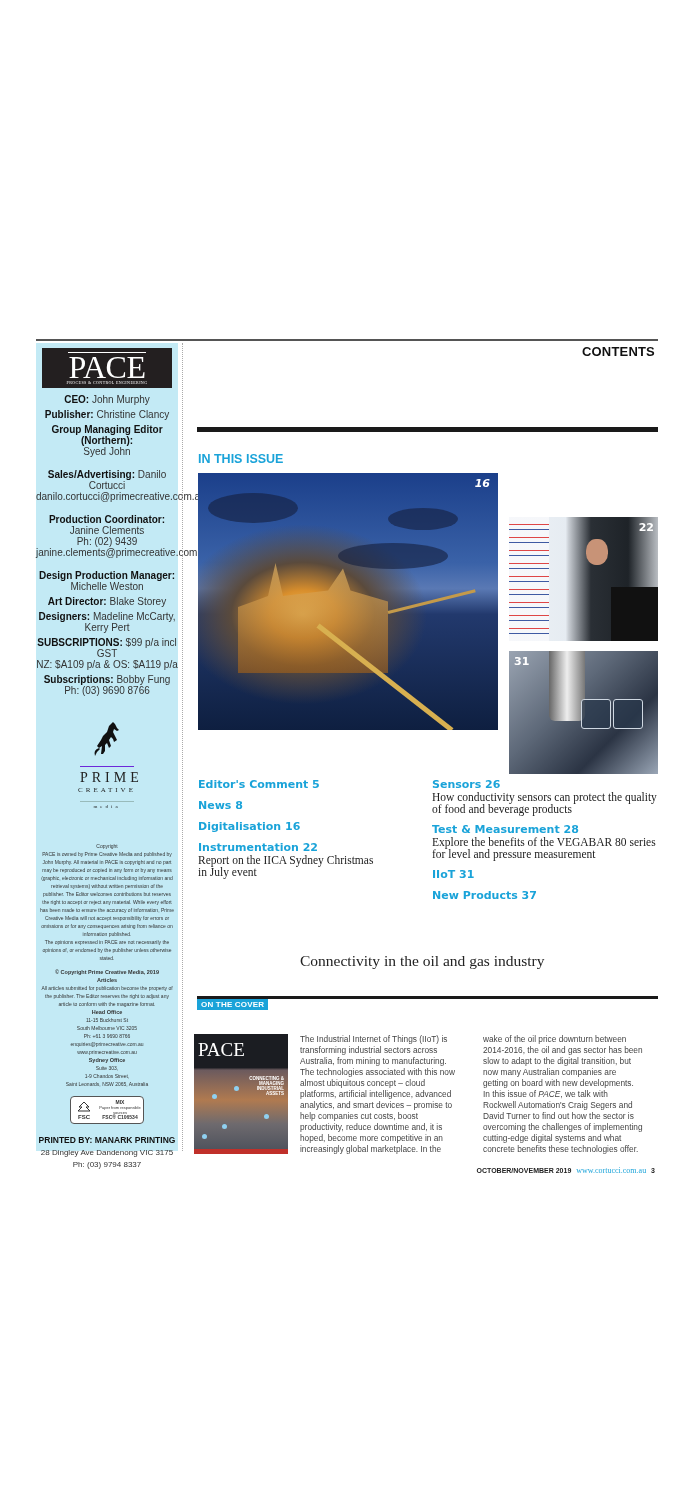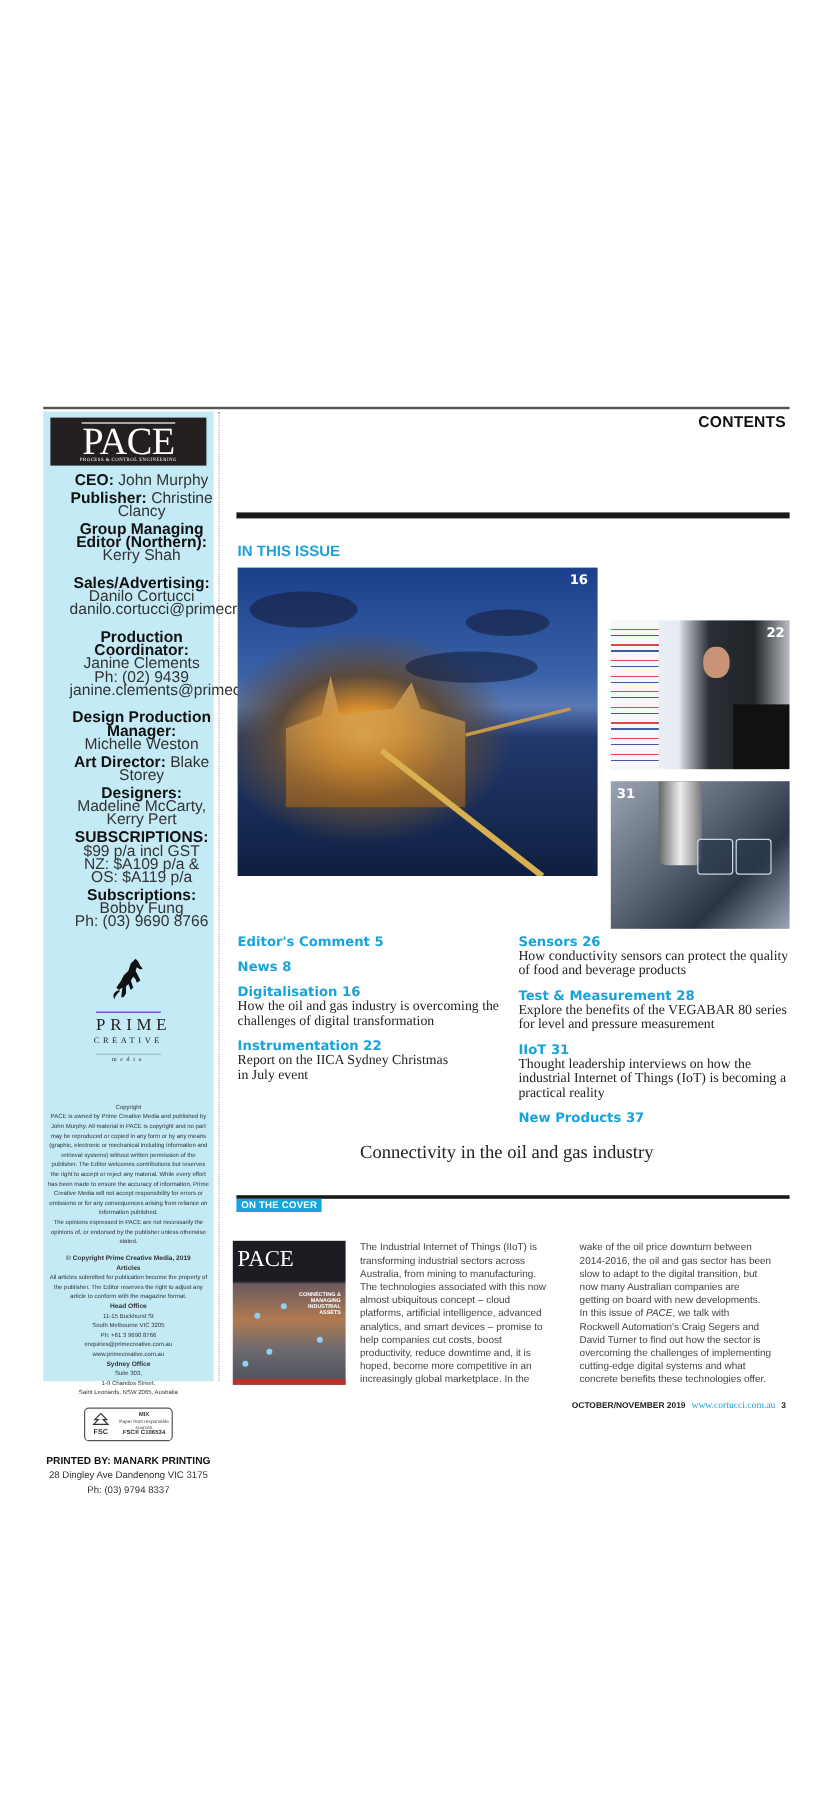--- a/index.html
+++ b/index.html
@@ -8,21 +8,21 @@
   .top-rule { position:absolute; left:36px; top:339px; width:622px; height:2px; background:#555; }
   .contents-label { position:absolute; right:38px; top:344px; font-family:"Liberation Sans", sans-serif; font-weight:bold; font-size:13px; letter-spacing:0.2px; color:#111; }
 
   
   .sidebar { position:absolute; left:36px; top:343px; width:142px; height:808px; background:#c3eaf5; text-align:center; color:#333; }
   .divider-dotted { position:absolute; left:182px; top:343px; width:0; height:808px; border-left:1px dotted #aaa; }
   .logo { margin:5px auto 0; width:130px; height:40px; background:#231f20; color:#fff; position:relative; }
   .logo .bar { position:absolute; left:26px; right:26px; top:4px; height:1px; background:#fff; }
   .logo .word { position:absolute; left:0; right:0; top:3px; font-family:"Liberation Serif", serif; font-size:32px; line-height:32px; letter-spacing:-0.5px; }
   .logo .tag { position:absolute; left:0; right:0; bottom:3px; font-family:"Liberation Serif", serif; font-size:4px; letter-spacing:0.4px; }
-  .mast { font-size:13px; line-height:11px; margin-top:6px;padding-left:22px; }
+  .mast { font-size:10px; line-height:11px; margin-top:6px; }
   .mast .blk { margin-bottom:4px; }
   .mast .gap { height:8px; }
   .mast b { color:#111; }
   .horse { margin:22px auto 0; width:40px; height:40px; }
   .prime { margin-top:8px; font-family:"Liberation Serif", serif; color:#222; }
   .prime .l1 { font-size:14px; letter-spacing:4px; border-top:1px solid #6d28d9; display:inline-block; padding-top:3px; width:54px; }
   .prime .l2 { font-size:7px; letter-spacing:3px; }
   .prime .l3 { font-size:5px; letter-spacing:3px; border-top:1px solid #9bb; display:inline-block; width:54px; padding-top:2px; margin-top:2px; }
   .copy { font-size:5px; line-height:8px; margin:30px 4px 0; color:#333; }
   .copy .head { font-weight:bold; font-size:5.5px; }
@@ -30,21 +30,21 @@
   .fsc .tree { width:26px; text-align:center; font-size:6px; font-weight:bold; }
   .fsc .txt { flex:1; text-align:center; line-height:5px; }
   .printed { font-size:8px; line-height:12px; margin-top:10px; }
   .printed b { color:#111; font-size:8.5px; }
 
   
   .thick-rule { position:absolute; left:197px; top:427px; width:461px; height:5px; background:#1a1a1a; }
   .in-this-issue { position:absolute; left:198px; top:452px; font-size:12.5px; font-weight:bold; color:#1aa3d9; }
   .img-main { position:absolute; left:198px; top:473px; width:300px; height:257px; overflow:hidden;
     background: radial-gradient(ellipse at 35% 55%, #f6c15a 0%, #d88e2c 12%, #5a4a3c 26%, rgba(20,40,80,0) 45%),
-                linear-gradient(#1b3f8a 0%, #3a62a8 35%, #5a79b4 45%, #22396d 55%, #0e1f40 100%); }
+                linear-gradient(#1b3f8a 0%, #3a62a8 35%, #5a79b4 45%, #22396d 55%, #0e1f40 100%); font-style: italic; }
   .img-main .cloud { position:absolute; background:rgba(20,30,60,0.6); border-radius:50%; }
   .img-main .rig { position:absolute; left:40px; top:90px; width:150px; height:110px; background:linear-gradient(#e8b866,#a0601a); opacity:0.65; clip-path:polygon(0 40%,20% 30%,25% 0,30% 30%,60% 25%,70% 5%,75% 25%,100% 35%,100% 100%,0 100%); }
   .img-main .bridge { position:absolute; left:120px; top:150px; width:170px; height:5px; background:#d8b050; transform:rotate(38deg); transform-origin:left; }
   .img-main .arm { position:absolute; left:190px; top:138px; width:90px; height:3px; background:#c49a4a; transform:rotate(-14deg); transform-origin:left; }
   .img-side { position:absolute; left:509px; width:149px; overflow:hidden;margin-top:44px; }
   .img-22 { top:473px; height:124px; background:linear-gradient(90deg,#eef2f6 0%,#e6ecf2 38%,#c9ced4 40%,#2a2f35 55%,#1e2328 80%,#b9bdc2 100%); }
   .img-22 .banner { position:absolute; left:0; top:0; width:40px; height:124px; background:repeating-linear-gradient(#f7f8fb 0 7px,#d33 7px 8px,#f7f8fb 8px 12px,#2c4a9a 12px 13px); opacity:0.9; }
   .img-22 .head { position:absolute; left:77px; top:22px; width:22px; height:26px; border-radius:45%; background:#c89377; }
   .img-22 .podium { position:absolute; left:102px; top:70px; width:47px; height:54px; background:#111; }
   .img-31 { top:607px; height:123px; background:linear-gradient(135deg,#9aa4b2 0%,#5d6878 40%,#2b3444 70%,#9aa6b6 100%); }
@@ -84,21 +84,21 @@
   <div class="sidebar">
     <div class="logo">
       <div class="bar"></div>
       <div class="word">PACE</div>
       <div class="tag">PROCESS &amp; CONTROL ENGINEERING</div>
     </div>
 
     <div class="mast">
       <div class="blk"><b>CEO:</b> <span>John Murphy</span></div>
       <div class="blk"><b>Publisher:</b> <span>Christine Clancy</span></div>
-      <div class="blk"><b>Group Managing Editor (Northern):</b><br><span>Kerry Shah</span></div>
+      <div class="blk"><b>Group Managing Editor (Northern):</b><br><span>Syed John</span></div>
       <div class="gap"></div>
       <div class="blk"><b>Sales/Advertising:</b> <span>Danilo Cortucci</span><br><span>danilo.cortucci@primecreative.com.au</span></div>
       <div class="gap"></div>
       <div class="blk"><b>Production Coordinator:</b> <span>Janine Clements</span><br><span>Ph: (02) 9439</span><br><span>janine.clements@primecreative.com.au</span></div>
       <div class="gap"></div>
       <div class="blk"><b>Design Production Manager:</b><br><span>Michelle Weston</span></div>
       <div class="blk"><b>Art Director:</b> <span>Blake Storey</span></div>
       <div class="blk"><b>Designers:</b> <span>Madeline McCarty, Kerry Pert</span></div>
       <div class="blk"><b>SUBSCRIPTIONS:</b> <span>$99 p/a incl GST</span><br><span>NZ: $A109 p/a &amp; OS: $A119 p/a</span></div>
       <div class="blk"><b>Subscriptions:</b> <span>Bobby Fung</span><br><span>Ph: (03) 9690 8766</span></div>
@@ -186,40 +186,38 @@
 
   <div class="toc toc-left">
     <div class="toc-item">
         <div class="toc-title">Editor's Comment 5</div>
       </div>
     <div class="toc-item">
         <div class="toc-title">News 8</div>
       </div>
     <div class="toc-item">
         <div class="toc-title">Digitalisation 16</div>
-        <div class="toc-desc">How the oil and gas industry is overcoming the challenges of digital transformation</div>
       </div>
     <div class="toc-item">
         <div class="toc-title">Instrumentation 22</div>
         <div class="toc-desc" style="width:180px">Report on the IICA Sydney Christmas in July event</div>
       </div>
   </div>
 
   <div class="toc toc-right">
     <div class="toc-item">
         <div class="toc-title">Sensors 26</div>
         <div class="toc-desc">How conductivity sensors can protect the quality of food and beverage products</div>
       </div>
     <div class="toc-item">
         <div class="toc-title">Test &amp; Measurement 28</div>
         <div class="toc-desc">Explore the benefits of the VEGABAR 80 series for level and pressure measurement</div>
       </div>
     <div class="toc-item">
         <div class="toc-title">IIoT 31</div>
-        <div class="toc-desc">Thought leadership interviews on how the industrial Internet of Things (IoT) is becoming a practical reality</div>
       </div>
     <div class="toc-item">
         <div class="toc-title">New Products 37</div>
       </div>
   </div>
 
   <div class="cover-rule"></div>
   <div class="cover-tag">ON THE COVER</div>
   <div class="cover-heading">Connectivity in the oil and gas industry</div>
 

